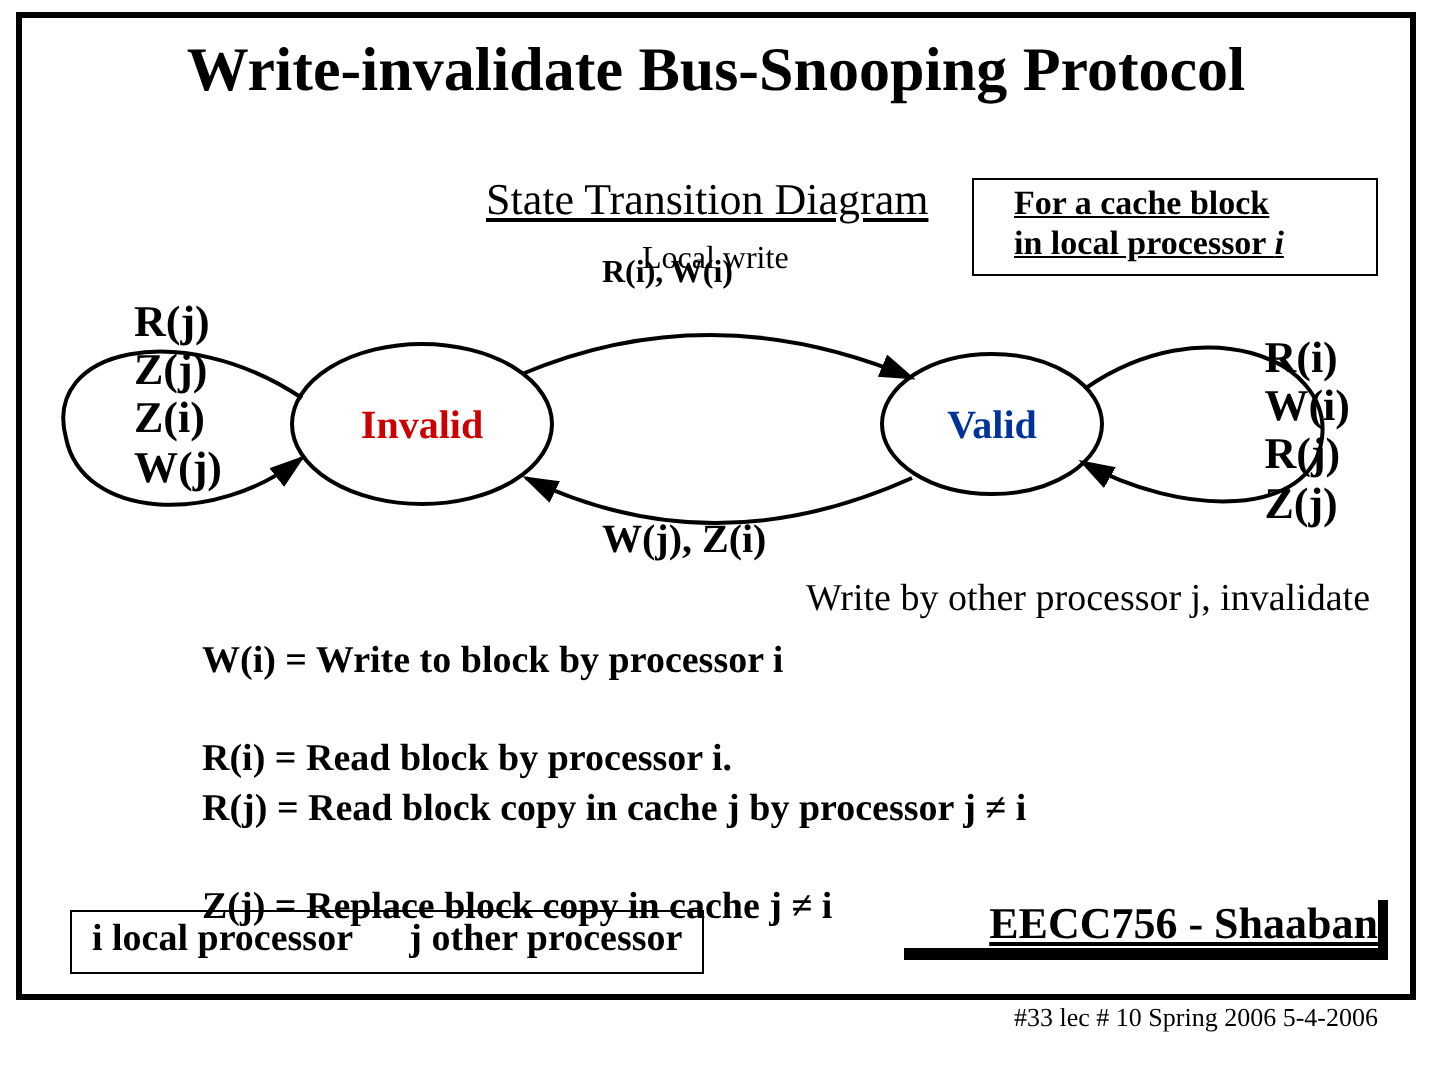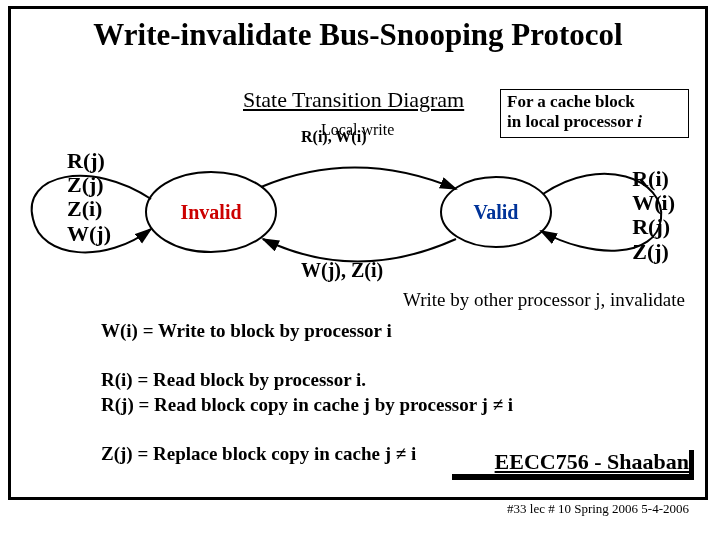--- a/index.html
+++ b/index.html
@@ -49,21 +49,22 @@
   .notebox {
     position: absolute;
     top: 80px;
     right: 16px;
     width: 175px;
     border: 1.5px solid #000;
     background: #fff;
     font-size: 17px;
     font-weight: bold;
     line-height: 1.2;
-    padding: 2px 6px 4px 6px;
+    padding: 2px 6px 4px 20px;
+    text-decoration: underline;
   }
   .notebox .i { font-style: italic; }
   .local-write {
     position: absolute;
     top: 112px;
     left: 310px;
     font-size: 16px;
     font-weight: normal;
   }
   .svgwrap {
@@ -223,19 +224,24 @@
 
   <div class="legend">
     <span>W(i) =  Write to block by processor i</span><br>
     <br>
     <span>R(i) = Read block by processor i.</span><br>
     <span>R(j) = Read block copy in cache j by processor j  ≠ i</span><br>
     <br>
     <span>Z(j) = Replace block copy in cache j ≠ i</span>
   </div>
 
+  <div class="footerbox">
+    <span>i  local processor</span>
+    &nbsp;&nbsp;&nbsp;&nbsp;
+    <span>j   other processor</span>
+  </div>
 
   <div class="shadowbar"></div>
   <div class="shadowbar2"></div>
   <div class="courseid">EECC756 - Shaaban</div>
 
   <div class="lecline">#33  lec # 10   Spring 2006   5-4-2006</div>
 </div>
 
 </body></html>

